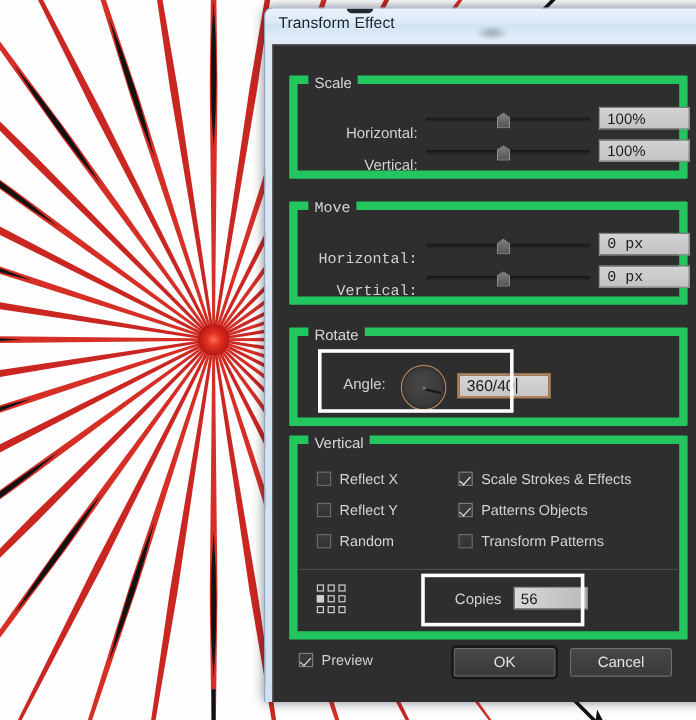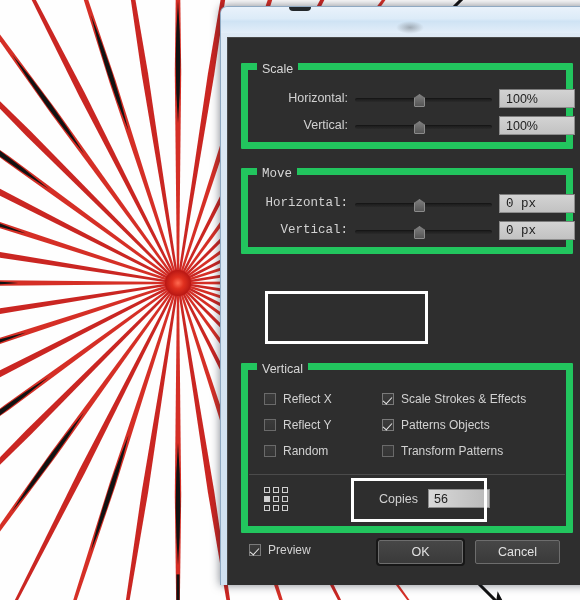--- a/index.html
+++ b/index.html
@@ -67,21 +67,21 @@
   .group > .legend{
     position:absolute;top:-8px;left:9px;
     background:#2e2e2e;
     padding:0 5px;
     font-size:12.5px;color:#d6d6d6;
     white-space:nowrap;
   }
 
   .row{position:absolute;height:18px;}
   .rowlabel{
-    position:absolute;right:0;top:1px;
+    position:absolute;right:0;top:14px;
     font-size:12.5px;color:#d2d2d2;
     white-space:nowrap;
     text-align:right;
   }
 
   
   .slider{position:absolute;top:8px;height:3px;}
   .slider .track{
     position:absolute;left:0;right:0;top:0;height:3px;
     background:linear-gradient(180deg,#1d1d1d,#2a2a2a);
@@ -306,20 +306,21 @@
 
 <svg id="pointer-arrow" width="34" height="20">
   <polygon points="0,7 18,7 18,2 33,10 18,18 18,13 0,13" fill="#ffffff"></polygon>
 </svg>
 
 <div id="dialog">
 
   <div id="titlebar">
     <div class="notch"></div>
     <div class="smudge"></div>
+    <div class="title">Transform Effect</div>
   </div>
 
   <div id="body">
 
     <div class="group" style="left:13px;top:25px;width:318px;height:72px;">
       <div class="legend">Scale</div>
 
       <div class="row" style="left:8px;top:20px;width:300px;">
         <div class="rowlabel" style="left:0;width:92px;">Horizontal:</div>
         <div class="slider" style="left:99px;width:137px;">
@@ -354,20 +355,32 @@
       <div class="row" style="left:8px;top:47px;width:300px;">
         <div class="rowlabel" style="left:0;width:92px;">Vertical:</div>
         <div class="slider" style="left:99px;width:137px;">
           <div class="track"></div>
           <div class="thumb" style="left:59px;"></div>
         </div>
         <div class="field" style="left:243px;width:76px;">0 px</div>
       </div>
     </div>
 
+    <div class="group" style="left:13px;top:235px;width:318px;height:68px;">
+      <div class="legend">Rotate</div>
+
+      <div style="position:absolute;left:38px;top:22px;">
+        <div style="position:absolute;left:0;top:11px;font-size:12.5px;color:#d2d2d2;white-space:nowrap;">Angle:</div>
+        <div class="dial" style="left:48px;top:2px;">
+          <div class="needle"></div>
+          <div class="hub"></div>
+        </div>
+        <div class="angle-field" style="left:95px;top:9px;width:78px;"><span>360/40</span><span class="caret"></span></div>
+      </div>
+    </div>
 
     <div class="hilite" style="left:37px;top:253px;width:157px;height:47px;"></div>
 
     <div class="group" style="left:13px;top:325px;width:318px;height:156px;">
       <div class="legend">Vertical</div>
 
       <div class="cb" style="left:16px;top:22px;">
         <div class="box"></div>
         <div class="cbl">Reflect X</div>
       </div>

